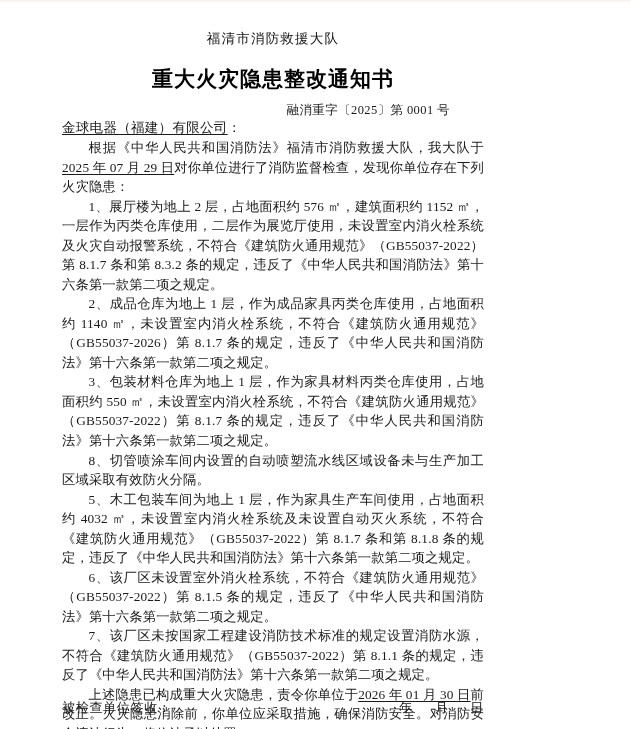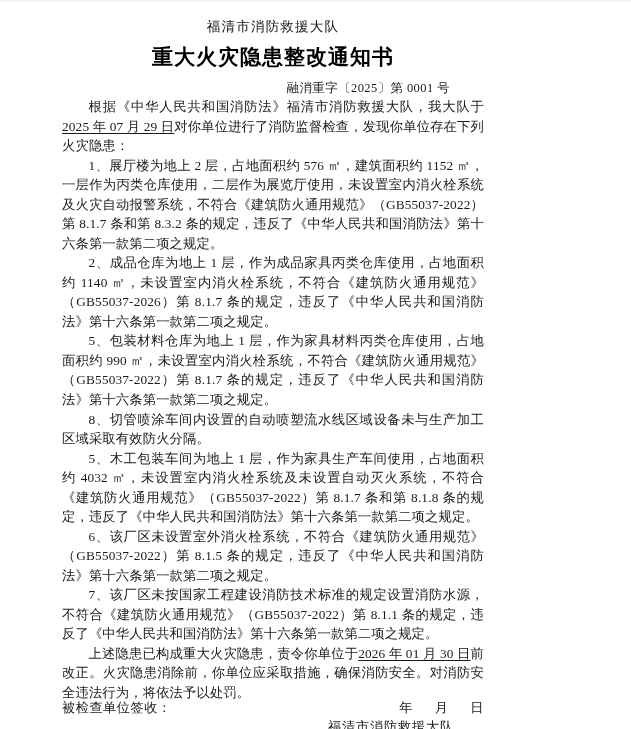--- a/index.html
+++ b/index.html
@@ -20,39 +20,39 @@
     position: absolute;
     top: 0; left: 0; right: 0;
     height: 3px;
     background: linear-gradient(to bottom, #f6efe9 0%, #ffffff 100%);
     pointer-events: none;
   }
   .page {
     box-sizing: border-box;
     width: 532px;
     height: 729px;
-    padding: 12px 48px 0 62px;
+    padding: 24px 48px 0 62px;
     position: relative;
   }
   .org-header {
     text-align: center;
     font-size: 13.5px;
     letter-spacing: 1.2px;
     font-family: "Liberation Serif", "DejaVu Serif", serif;
     margin-top: 6px;
     margin-bottom: 2px;
     color: #161616;
   }
   .doc-title {
     text-align: center;
     font-family: "Liberation Sans", "DejaVu Sans", sans-serif;
     font-weight: bold;
     font-size: 21px;
     letter-spacing: 1px;
-    margin-top: 7px;
+    margin-top: 17px;
     margin-bottom: 6px;
     color: #000000;
   }
   .doc-number {
     text-align: right;
     font-size: 12.5px;
     letter-spacing: 0.4px;
     margin-top: 9px;
     padding-right: 34px;
   }
@@ -114,28 +114,29 @@
 <div class="page-edge-tint"></div>
 
 <div class="page">
 
   <div class="org-header">福清市消防救援大队</div>
 
   <div class="doc-title">重大火灾隐患整改通知书</div>
 
   <div class="doc-number">融消重字〔2025〕第 0001 号</div>
 
+  <div class="recipient"><span class="name-underline">金球电器（福建）有限公司</span><span>：</span></div>
 
   <div class="body-text">
 
     <p><span>根据《中华人民共和国消防法》福清市消防救援大队，我大队于</span><span class="u">2025 年 07 月 29 日</span><span>对你单位进行了消防监督检查，发现你单位存在下列火灾隐患：</span></p>
 
     <p>1、展厅楼为地上 2 层，占地面积约 576 ㎡，建筑面积约 1152 ㎡，一层作为丙类仓库使用，二层作为展览厅使用，未设置室内消火栓系统及火灾自动报警系统，不符合《建筑防火通用规范》（GB55037-2022）第 8.1.7 条和第 8.3.2 条的规定，违反了《中华人民共和国消防法》第十六条第一款第二项之规定。</p>
     <p>2、成品仓库为地上 1 层，作为成品家具丙类仓库使用，占地面积约 1140 ㎡，未设置室内消火栓系统，不符合《建筑防火通用规范》（GB55037-2026）第 8.1.7 条的规定，违反了《中华人民共和国消防法》第十六条第一款第二项之规定。</p>
-    <p>5、包装材料仓库为地上 1 层，作为家具材料丙类仓库使用，占地面积约 990 ㎡，未设置室内消火栓系统，不符合《建筑防火通用规范》（GB55037-2022）第 8.1.7 条的规定，违反了《中华人民共和国消防法》第十六条第一款第二项之规定。</p>
+    <p>3、包装材料仓库为地上 1 层，作为家具材料丙类仓库使用，占地面积约 550 ㎡，未设置室内消火栓系统，不符合《建筑防火通用规范》（GB55037-2022）第 8.1.7 条的规定，违反了《中华人民共和国消防法》第十六条第一款第二项之规定。</p>
     <p>8、切管喷涂车间内设置的自动喷塑流水线区域设备未与生产加工区域采取有效防火分隔。</p>
     <p>5、木工包装车间为地上 1 层，作为家具生产车间使用，占地面积约 4032 ㎡，未设置室内消火栓系统及未设置自动灭火系统，不符合《建筑防火通用规范》（GB55037-2022）第 8.1.7 条和第 8.1.8 条的规定，违反了《中华人民共和国消防法》第十六条第一款第二项之规定。</p>
     <p>6、该厂区未设置室外消火栓系统，不符合《建筑防火通用规范》（GB55037-2022）第 8.1.5 条的规定，违反了《中华人民共和国消防法》第十六条第一款第二项之规定。</p>
     <p>7、该厂区未按国家工程建设消防技术标准的规定设置消防水源，不符合《建筑防火通用规范》（GB55037-2022）第 8.1.1 条的规定，违反了《中华人民共和国消防法》第十六条第一款第二项之规定。</p>
 
     <p><span>上述隐患已构成重大火灾隐患，责令你单位于</span><span class="u">2026 年 01 月 30 日</span><span>前改正。火灾隐患消除前，你单位应采取措施，确保消防安全。对消防安全违法行为，将依法予以处罚。</span></p>
 
   </div>
 
   <div class="sig-block">

